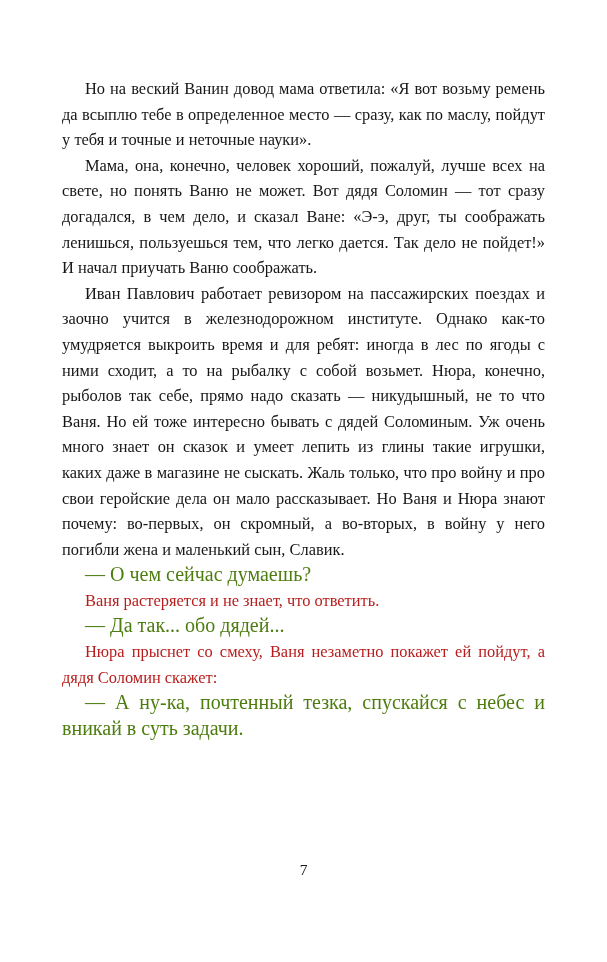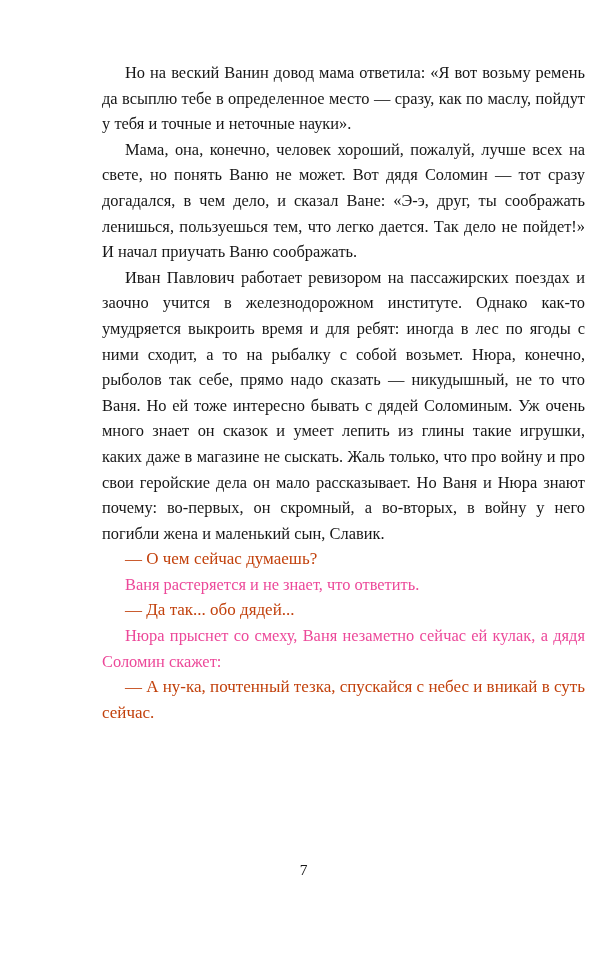--- a/index.html
+++ b/index.html
@@ -20,57 +20,56 @@
     position: relative;
     width: 607px;
     height: 962px;
     background: #ffffff;
     box-sizing: border-box;
   }
 
   .text-block {
     position: absolute;
     left: 62px;
-    top: 60px;
+    top: 76px;
     width: 483px;
-    margin-left: 40px;
   }
 
   p.para {
     margin: 0;
     font-size: 16.4px;
     line-height: 25.6px;
     text-align: justify;
     text-justify: inter-word;
     text-indent: 23px;
     hyphens: manual;
     -webkit-hyphens: manual;
     word-spacing: 0.1px;
     color: #161616;
   }
 
   
   p.dialogue {
     margin: 0;
-    font-size: 17px;
+    font-size: 20px;
     line-height: 25.6px;
     text-align: justify;
     text-justify: inter-word;
     text-indent: 23px;
-    color: #c2410c;
+    color: #4d7c0f;
   }
 
   
   p.narration {
     margin: 0;
     font-size: 16.4px;
     line-height: 25.6px;
     text-align: justify;
     text-indent: 23px;
-    color: #ec4899;
+    color: #b91c1c;
   }
 
   .page-number {
     position: absolute;
     left: 0;
     top: 860px;
     width: 607px;
     text-align: center;
     font-size: 15.5px;
     line-height: 20px;
@@ -91,21 +90,21 @@
 
     <p class="para">Иван Павлович работает ревизором на пассажирских поездах и заочно учится в железнодорожном институте. Однако как-то умудряется выкроить время и для ребят: иногда в лес по ягоды с ними сходит, а то на рыбалку с собой возьмет. Нюра, конечно, рыболов так себе, прямо надо сказать — никудышный, не то что Ваня. Но ей тоже интересно бывать с дядей Соломиным. Уж очень много знает он сказок и умеет лепить из глины такие игрушки, каких даже в магазине не сыскать. Жаль только, что про войну и про свои геройские дела он мало рассказывает. Но Ваня и Нюра знают почему: во-первых, он скромный, а во-вторых, в войну у него погибли жена и маленький сын, Славик.</p>
 
 
     <p class="dialogue">— О чем сейчас думаешь?</p>
 
     <p class="narration">Ваня растеряется и не знает, что ответить.</p>
 
     <p class="dialogue">— Да так... обо дядей...</p>
 
-    <p class="narration">Нюра прыснет со смеху, Ваня незаметно сейчас ей кулак, а дядя Соломин скажет:</p>
+    <p class="narration">Нюра прыснет со смеху, Ваня незаметно покажет ей пойдут, а дядя Соломин скажет:</p>
 
-    <p class="dialogue">— А ну-ка, почтенный тезка, спускайся с небес и вникай в суть сейчас.</p>
+    <p class="dialogue">— А ну-ка, почтенный тезка, спускайся с небес и вникай в суть задачи.</p>
 
   </div>
 
   <div class="page-number">7</div>
 
 </div>
 
 </body></html>

